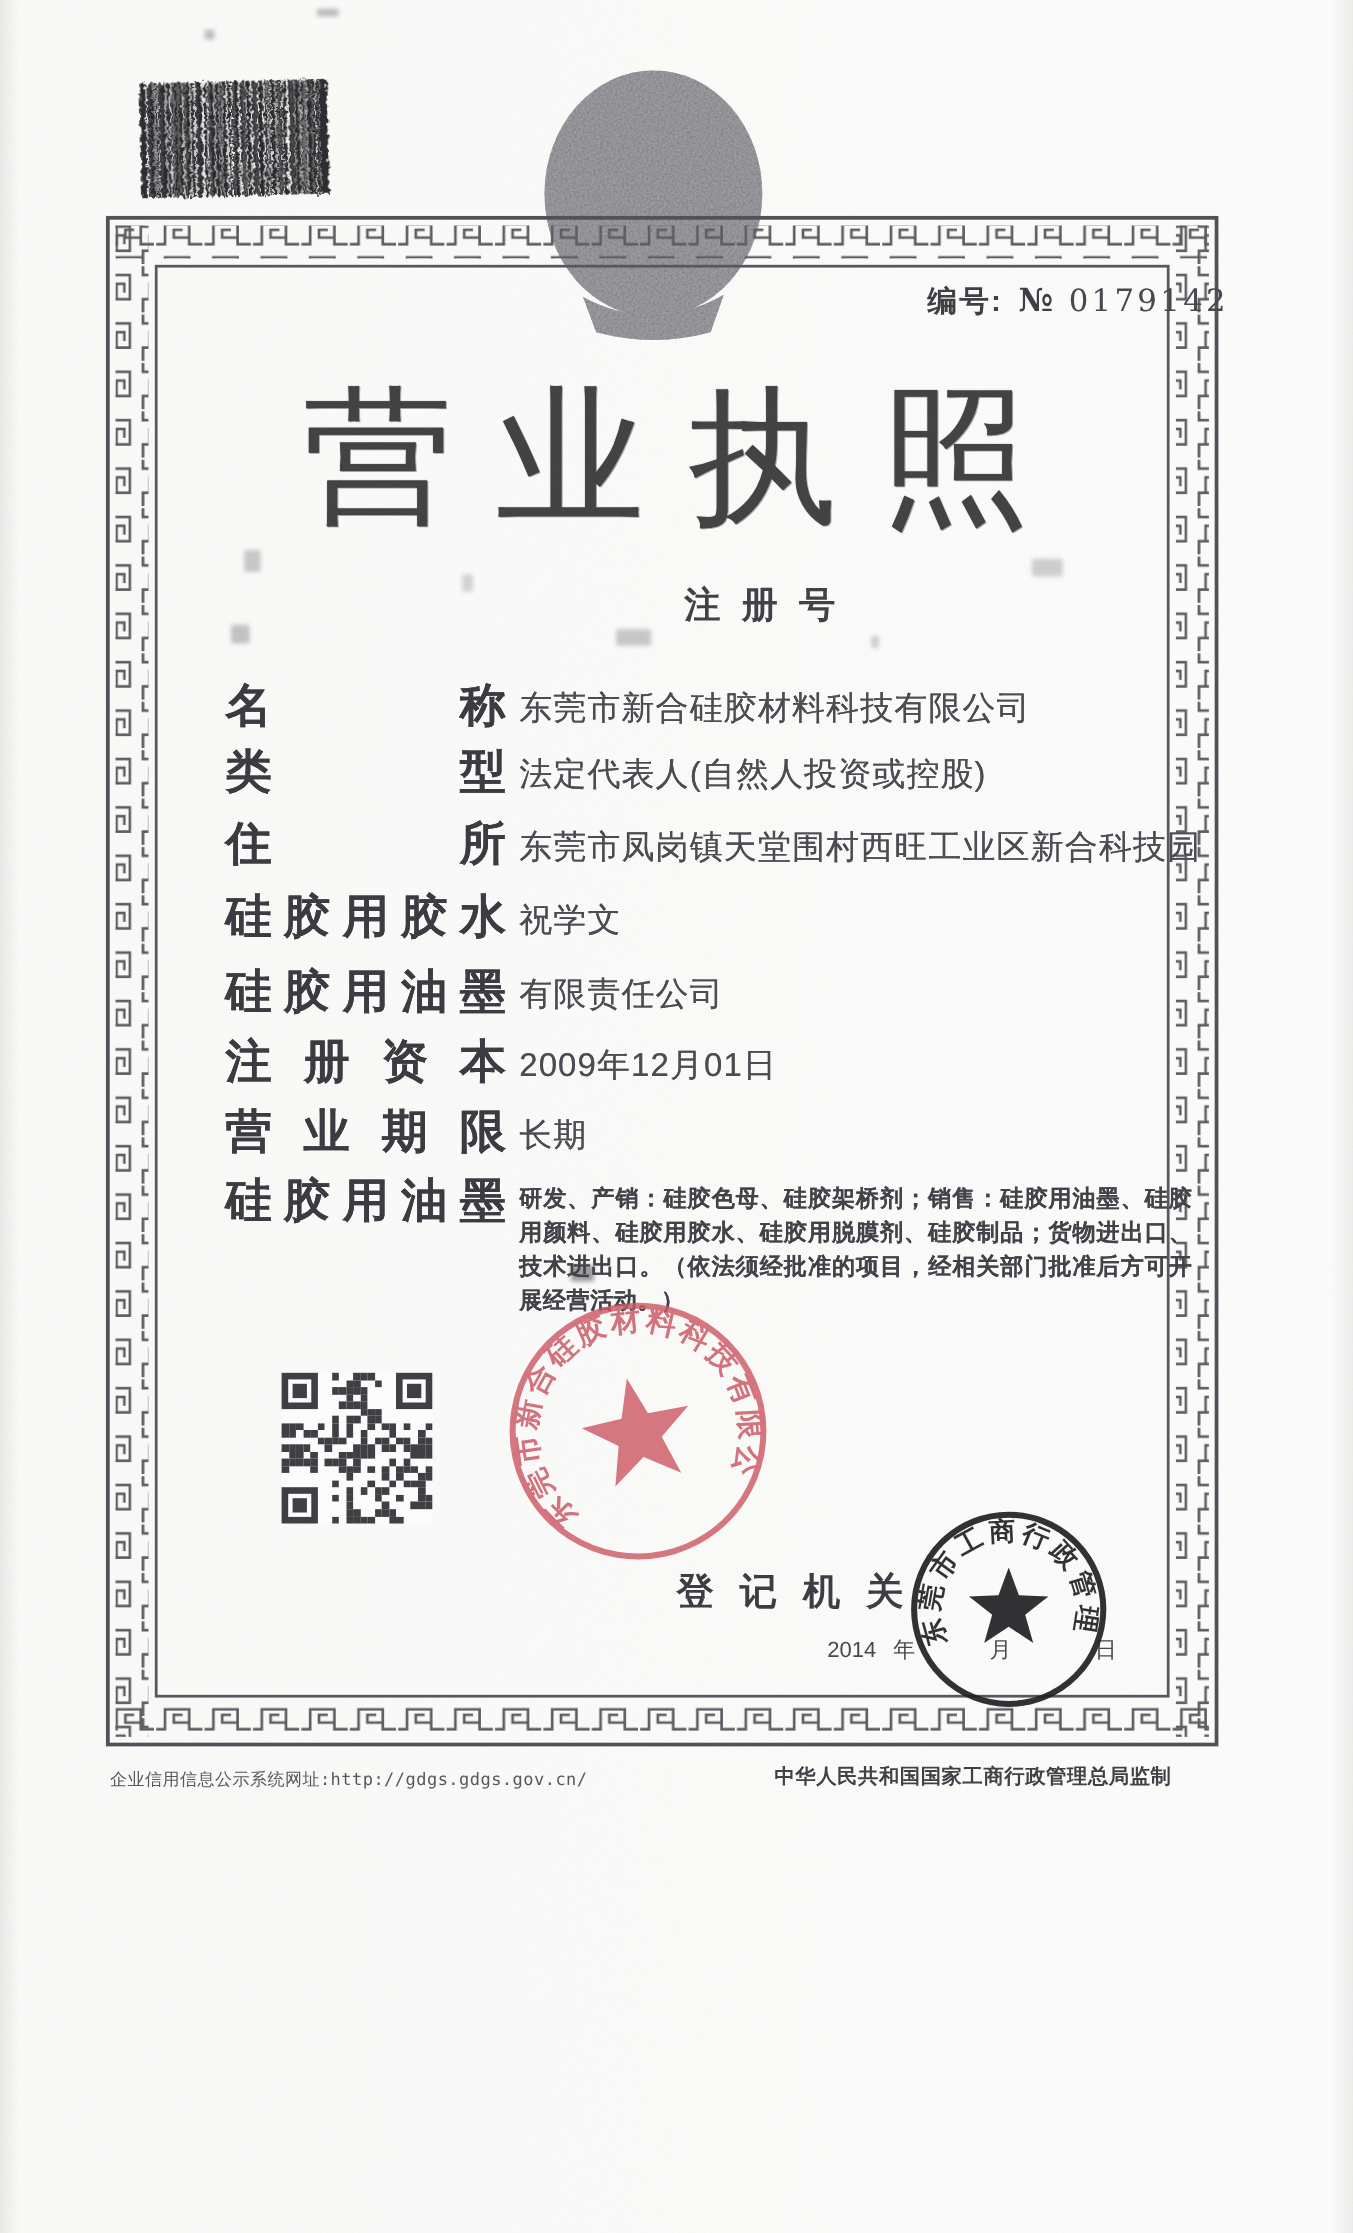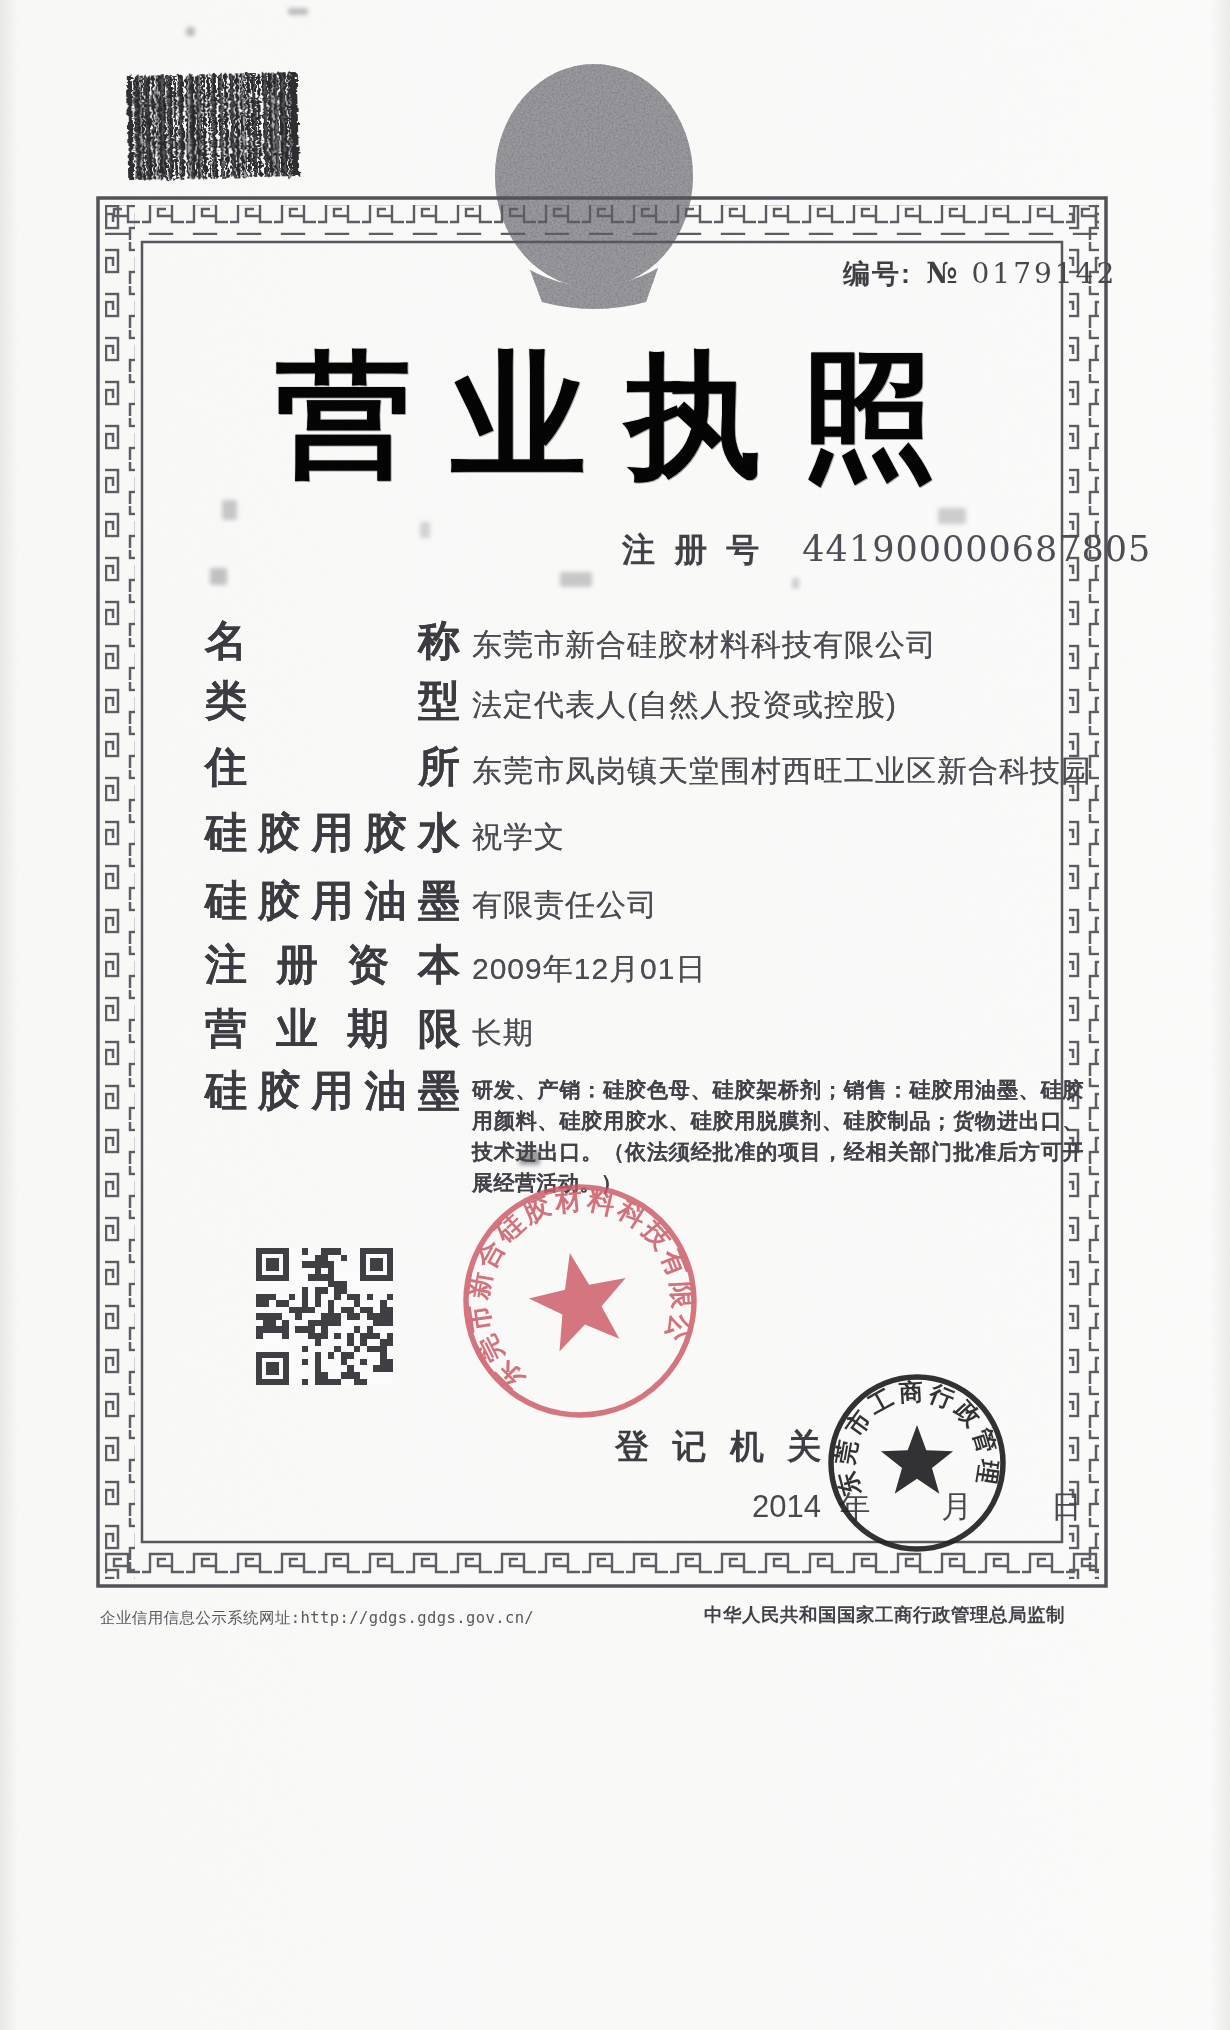--- a/index.html
+++ b/index.html
@@ -12,38 +12,38 @@
   }
   .abs{position:absolute;}
   
   #frame{left:96px;top:196px;}
   
   #serial-row{left:843px;top:256px;display:flex;align-items:baseline;gap:14px;color:#3c3c42;}
   #serial-label{font-size:27px;letter-spacing:2px;font-weight:600;}
   #serial-prefix{font-family:"DejaVu Serif","Liberation Serif",serif;font-size:29px;font-weight:800;}
   #serial-number{font-family:"DejaVu Serif","Liberation Serif",serif;font-size:28px;letter-spacing:3px;color:#45454b;}
   #doc-title{left:150px;top:336px;width:912px;text-align:center;font-size:135px;line-height:160px;
-    font-weight:700;letter-spacing:40px;text-indent:40px;color:#000000;
+    font-weight:400;letter-spacing:40px;text-indent:40px;color:#404040;
     text-shadow:0 0 1px #333,1px 1px 0 rgba(40,40,40,.35);}
   #regno-row{left:622px;top:528px;display:flex;align-items:baseline;gap:38px;}
   #regno-label{font-size:33px;font-weight:600;letter-spacing:5px;color:#3e3e45;}
   #regno-value{font-family:"DejaVu Serif","Liberation Serif",serif;font-size:35px;color:#4b4b53;letter-spacing:1px;}
   
   .row{position:absolute;left:0;top:0;width:1230px;}
   .row .lbl{position:absolute;left:205px;width:255px;font-size:42px;line-height:50px;font-weight:600;
     color:#38383f;text-align:justify;text-align-last:justify;text-shadow:0 0 .6px #444;}
   .row .val{position:absolute;left:472px;top:10px;font-size:30px;line-height:38px;color:#494951;
     font-weight:500;letter-spacing:1px;text-shadow:0 0 .5px #666;}
   #row0{top:616px;} #row1{top:676px;} #row2{top:742px;} #row3{top:808px;}
   #row4{top:876px;} #row5{top:940px;} #row6{top:1004px;} #row7{top:1066px;}
   #row7 .val{top:8px;width:612px;font-size:21px;line-height:31px;font-weight:600;color:#3f3f47;
     letter-spacing:.5px;text-align:justify;}
   
   #registrar{left:615px;top:1424px;font-size:34px;font-weight:600;letter-spacing:7px;color:#3a3a41;}
-  #date-row{left:752px;top:1486px;font-size:31px;color:#45454c;font-weight:500;}
+  #date-row{left:752px;top:1486px;font-size:20px;color:#45454c;font-weight:500;}
   #date-row .gap1{margin-left:62px;} #date-row .gap2{margin-left:70px;}
   #footer-left{left:100px;top:1608px;font-size:15.5px;color:#55555c;letter-spacing:.4px;
     font-family:"DejaVu Sans Mono","Liberation Mono",monospace;}
   #footer-right{left:704px;top:1602px;font-size:18.5px;font-weight:700;letter-spacing:.5px;color:#3e3e45;}
   
   #barcode{left:126px;top:70px;transform:rotate(-1.4deg);}
   #emblem{left:478px;top:58px;}
   #company-seal{left:455px;top:1176px;}
   #registrar-seal{left:822px;top:1368px;}
   
@@ -132,21 +132,20 @@
 <div id="serial-row" class="abs">
   <span id="serial-label">编号:</span>
   <span id="serial-prefix">№</span>
   <span id="serial-number">0179142</span>
 </div>
 
 <div id="doc-title" class="abs">营业执照</div>
 
 <div id="regno-row" class="abs">
   <span id="regno-label">注 册 号</span>
-  <span id="regno-value">441900000687805</span>
 </div>
 
 <div class="row" id="row0">
   <div class="lbl">名称</div>
   <div class="val">东莞市新合硅胶材料科技有限公司</div>
 </div>
 <div class="row" id="row1">
   <div class="lbl">类型</div>
   <div class="val">法定代表人(自然人投资或控股)</div>
 </div>

